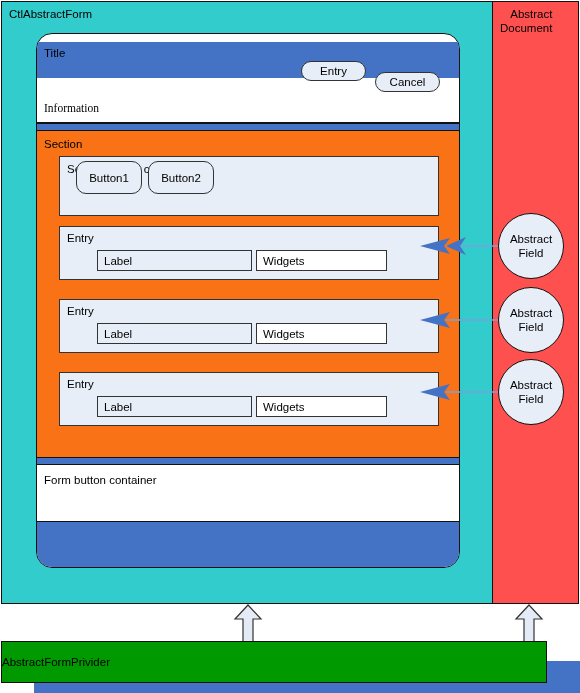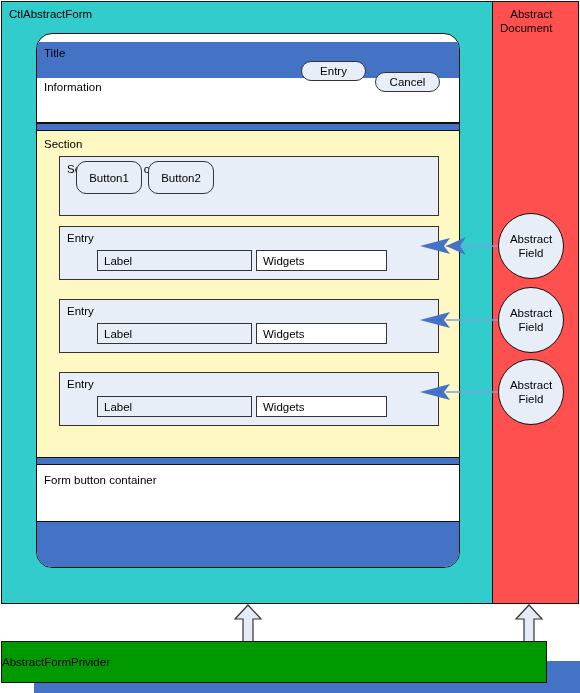--- a/index.html
+++ b/index.html
@@ -58,35 +58,35 @@
   #form-title-text {
     left: 7px; top: 5px;
     font-size: 11.5px; color: #000000;
   }
   #form-info {
     left: 0; top: 44px; width: 100%; height: 45px;
     background: #ffffff;
     border-bottom: 1px solid #111111;
   }
   #form-info-text {
-    left: 7px; top: 3px;
-    font-size: 11.5px; color: #000000;
+    left: 7px; top: 24px;
+    font-size: 11.5px; color: #000000; font-family: Liberation Serif, serif;
   }
   .divider-bar {
     width: 100%; height: 8px;
     background: #4472C4;
     border-top: 1px solid #111111;
     border-bottom: 1px solid #111111;
     left: 0;
   }
   #divider-1 { top: 89px; }
 
   #form-section {
     left: 0; top: 97px; width: 100%; height: 326px;
-    background: #fef9c3;
+    background: #f97316;
   }
   #section-label {
     left: 7px; top: 7px;
     font-size: 11.5px; color: #000000;
   }
 
   
   #section-btn-container {
     left: 22px; top: 25px; width: 380px; height: 60px;
     background: #E8EEF7;

